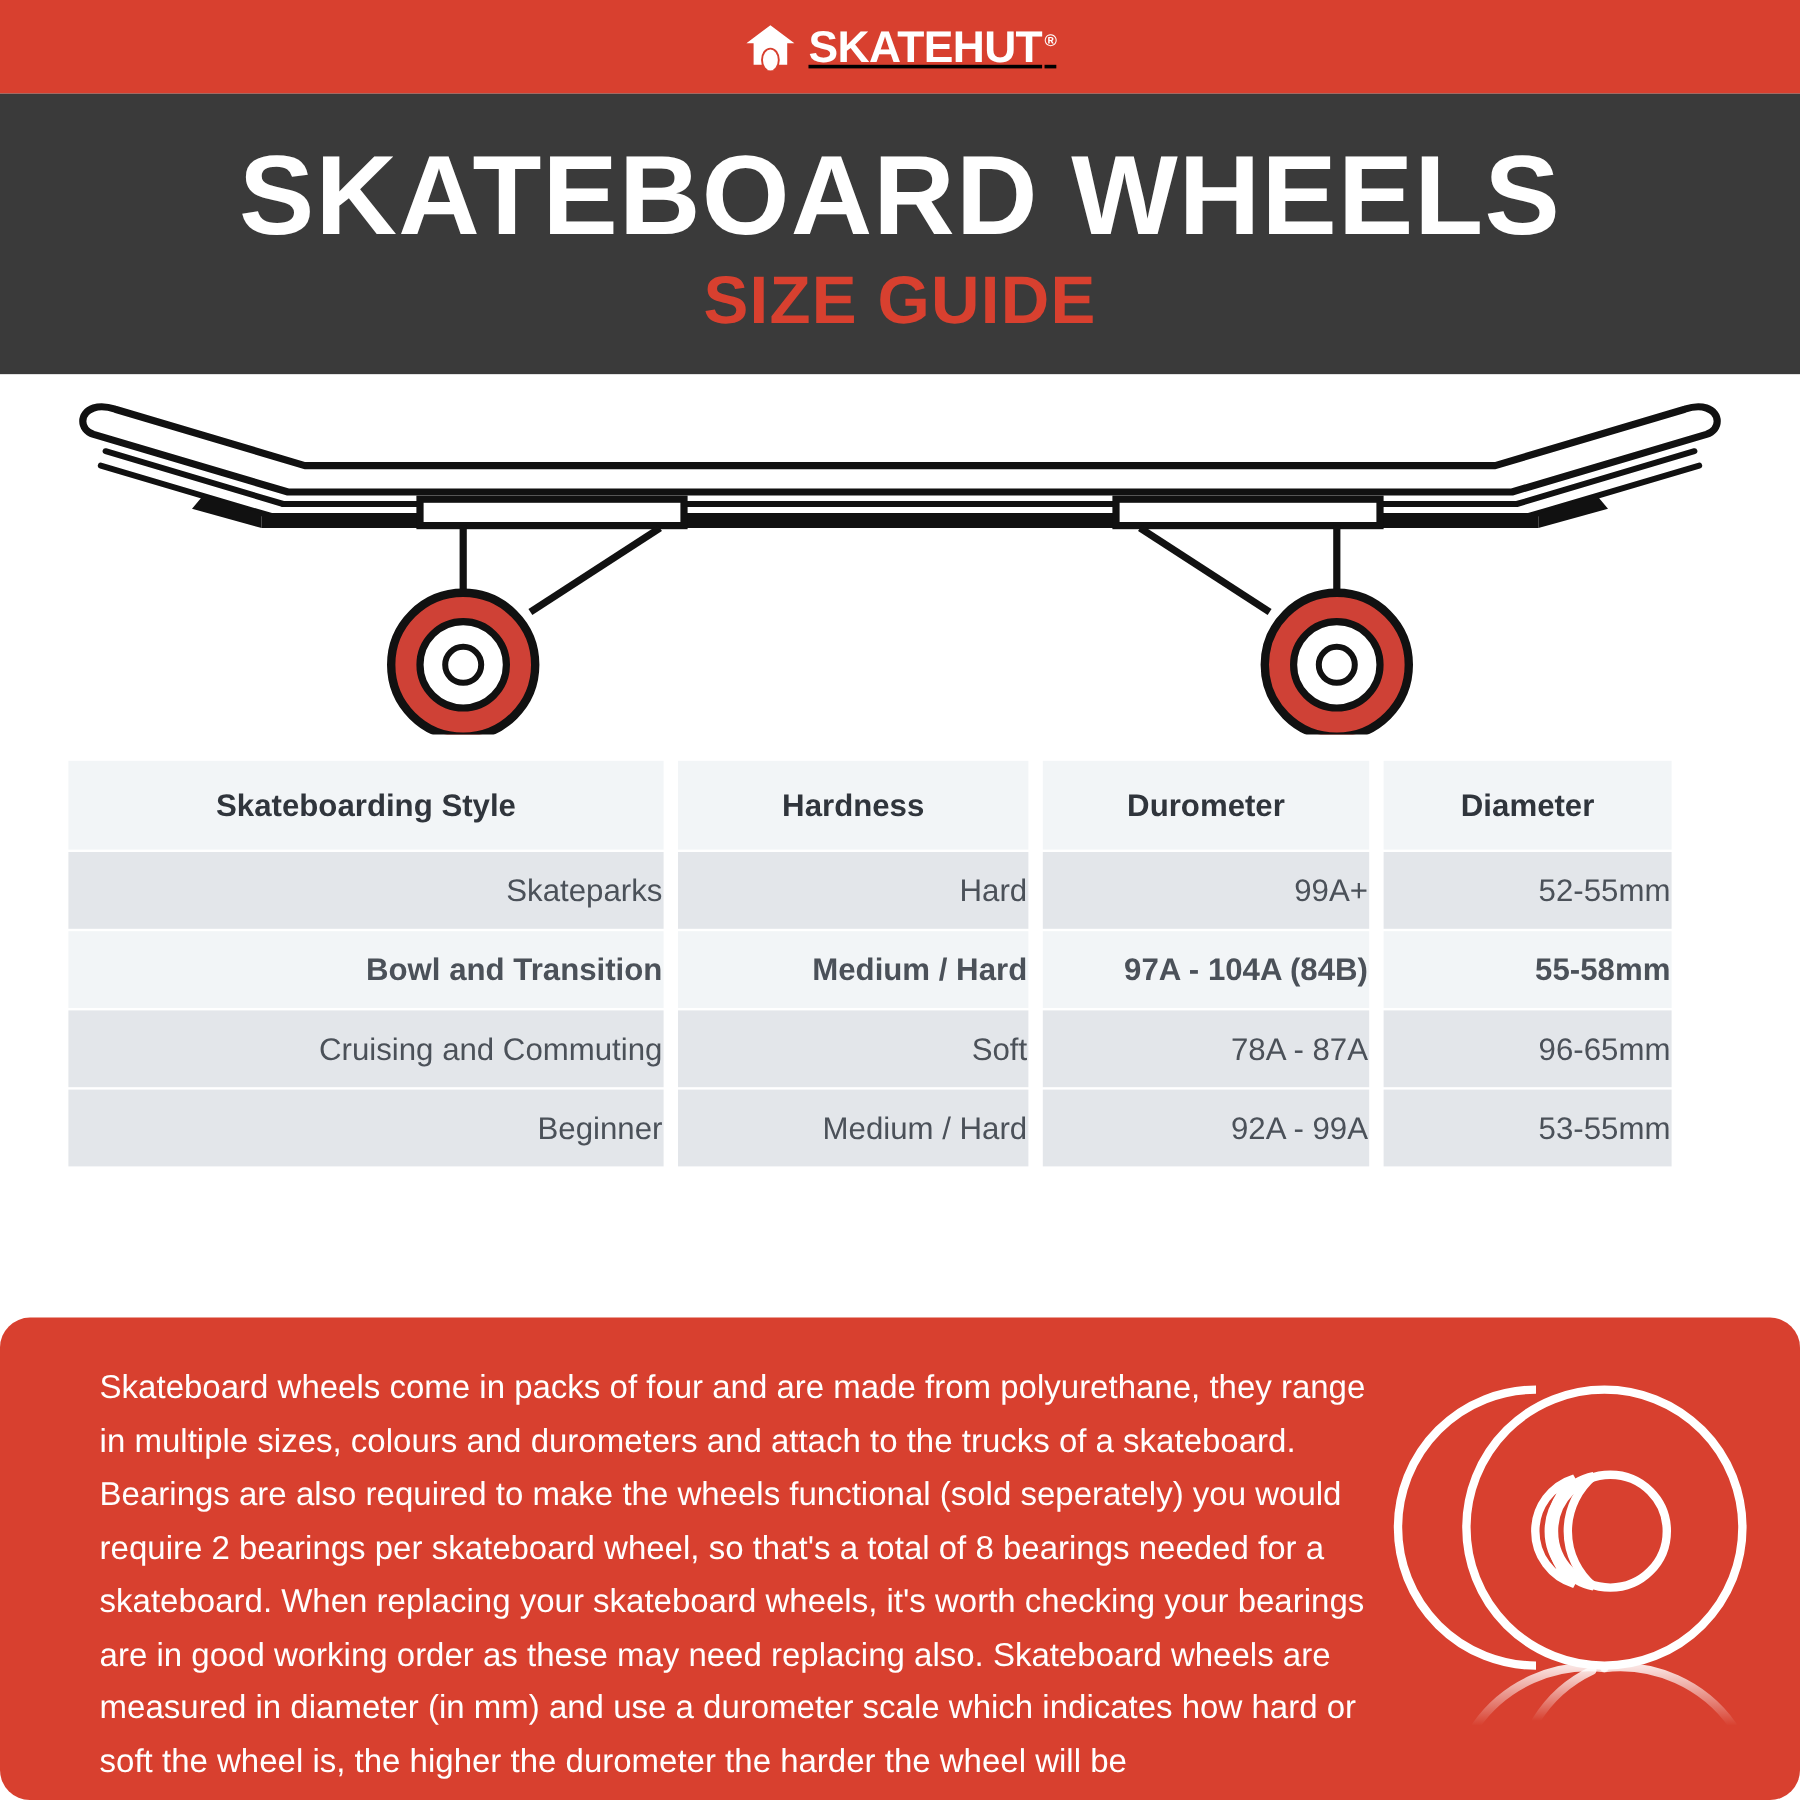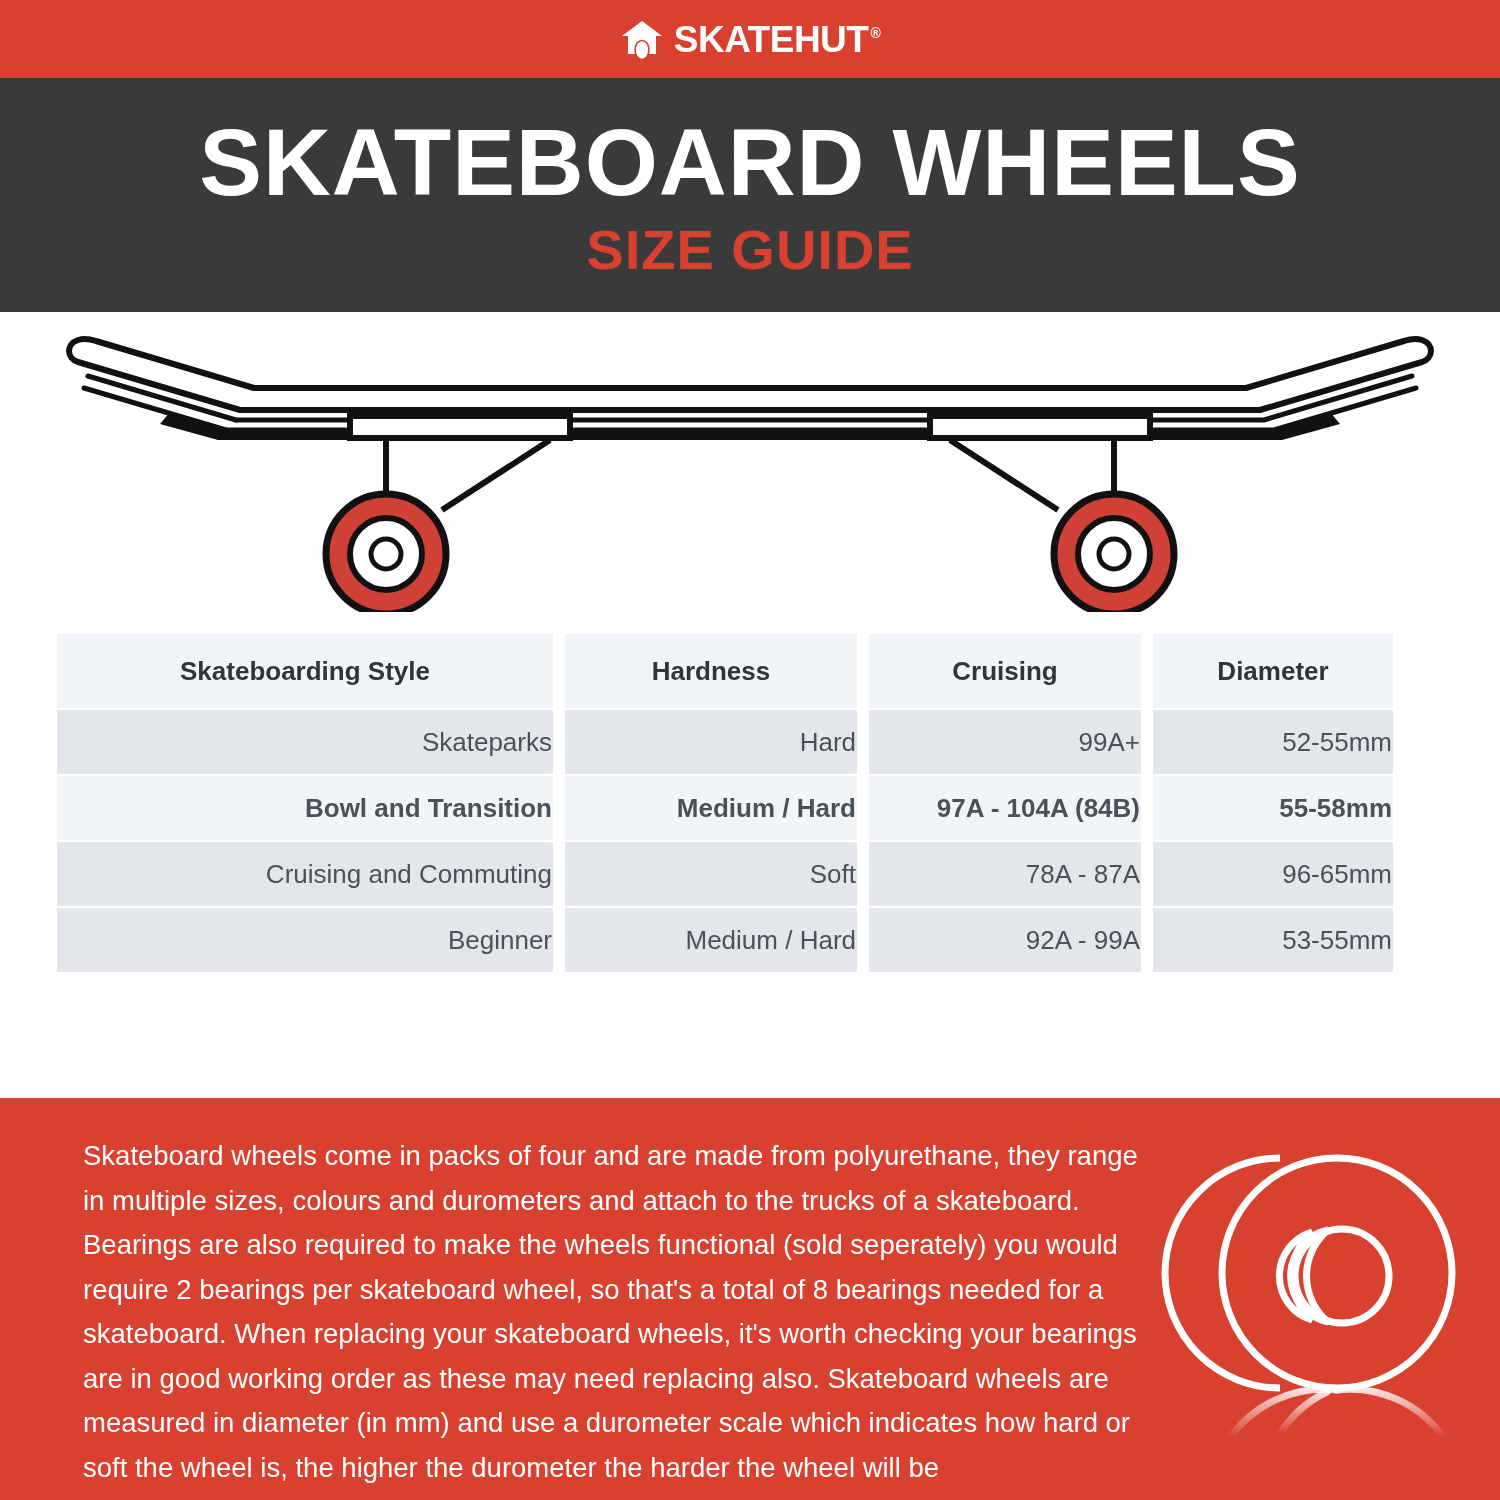--- a/index.html
+++ b/index.html
@@ -20,20 +20,21 @@
     height: 78px;
     background: #d8402f;
     display: flex;
     align-items: center;
     justify-content: center;
   }
   .logo-wrap {
     display: flex;
     align-items: center;
     gap: 10px;
+    text-decoration: underline;
   }
   .logo-mark {
     width: 44px;
     height: 40px;
     display: block;
   }
   .logo-text {
     color: #ffffff;
     font-size: 37px;
     font-weight: 900;
@@ -132,20 +133,21 @@
 
   
   .footer {
     position: absolute;
     left: 0;
     right: 0;
     top: 1098px;
     height: 402px;
     background: #d8402f;
     overflow: hidden;
+    border-radius: 25px;
   }
   .footer-text {
     position: absolute;
     left: 83px;
     top: 36px;
     width: 1075px;
     color: #ffffff;
     font-size: 27.5px;
     line-height: 1.62;
     font-family: "Liberation Sans", sans-serif;
@@ -227,21 +229,21 @@
     <colgroup>
         <col class="c1">
         <col class="c2">
         <col class="c3">
         <col class="c4">
       </colgroup>
     <thead>
       <tr>
         <th>Skateboarding Style</th>
         <th>Hardness</th>
-        <th>Cruising</th>
+        <th>Durometer</th>
         <th>Diameter</th>
       </tr>
     </thead>
     <tbody>
       <tr class="odd">
         <td>Skateparks</td>
         <td>Hard</td>
         <td>99A+</td>
         <td>52-55mm</td>
       </tr>

